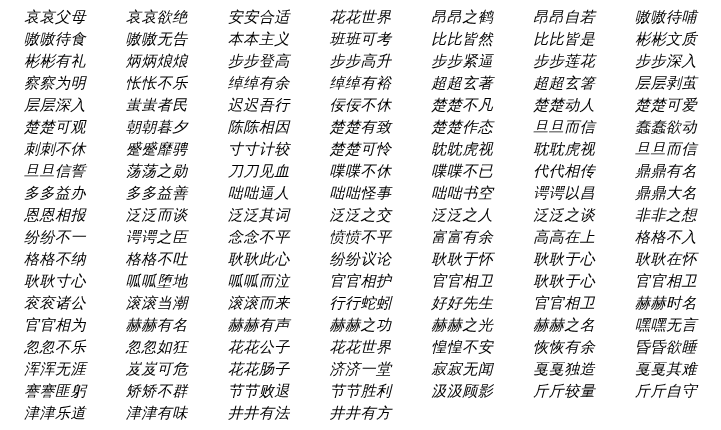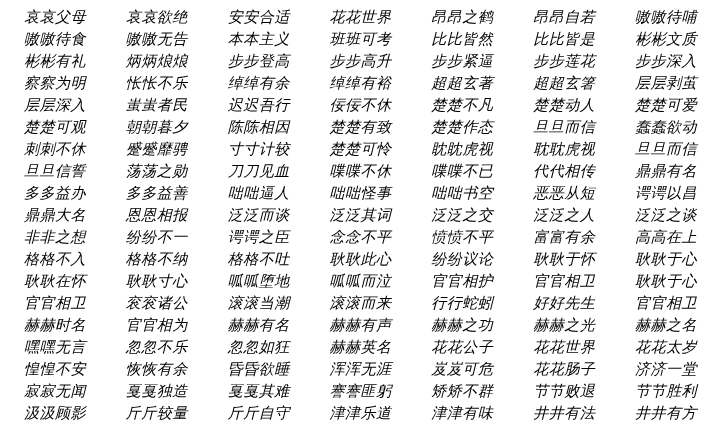--- a/index.html
+++ b/index.html
@@ -92,21 +92,20 @@
     <div class="cell">刀刀见血</div>
     <div class="cell">喋喋不休</div>
     <div class="cell">喋喋不已</div>
     <div class="cell">代代相传</div>
     <div class="cell">鼎鼎有名</div>
     <div class="cell">多多益办</div>
     <div class="cell">多多益善</div>
     <div class="cell">咄咄逼人</div>
     <div class="cell">咄咄怪事</div>
     <div class="cell">咄咄书空</div>
-    <div class="cell">恶恶从短</div>
     <div class="cell">谔谔以昌</div>
     <div class="cell">鼎鼎大名</div>
     <div class="cell">恩恩相报</div>
     <div class="cell">泛泛而谈</div>
     <div class="cell">泛泛其词</div>
     <div class="cell">泛泛之交</div>
     <div class="cell">泛泛之人</div>
     <div class="cell">泛泛之谈</div>
     <div class="cell">非非之想</div>
     <div class="cell">纷纷不一</div>
@@ -139,24 +138,22 @@
     <div class="cell">赫赫时名</div>
     <div class="cell">官官相为</div>
     <div class="cell">赫赫有名</div>
     <div class="cell">赫赫有声</div>
     <div class="cell">赫赫之功</div>
     <div class="cell">赫赫之光</div>
     <div class="cell">赫赫之名</div>
     <div class="cell">嘿嘿无言</div>
     <div class="cell">忽忽不乐</div>
     <div class="cell">忽忽如狂</div>
-    <div class="cell">赫赫英名</div>
     <div class="cell">花花公子</div>
     <div class="cell">花花世界</div>
-    <div class="cell">花花太岁</div>
     <div class="cell">惶惶不安</div>
     <div class="cell">恢恢有余</div>
     <div class="cell">昏昏欲睡</div>
     <div class="cell">浑浑无涯</div>
     <div class="cell">岌岌可危</div>
     <div class="cell">花花肠子</div>
     <div class="cell">济济一堂</div>
     <div class="cell">寂寂无闻</div>
     <div class="cell">戛戛独造</div>
     <div class="cell">戛戛其难</div>

